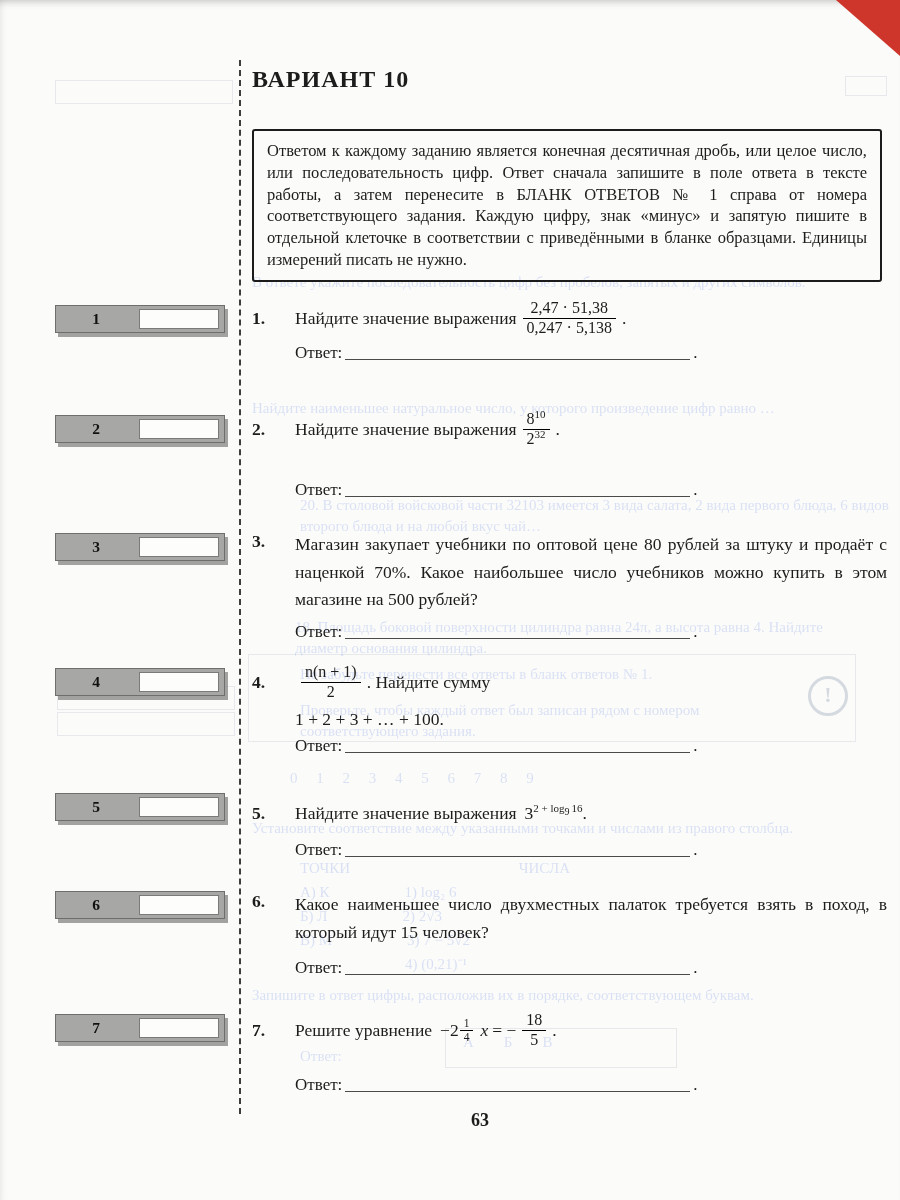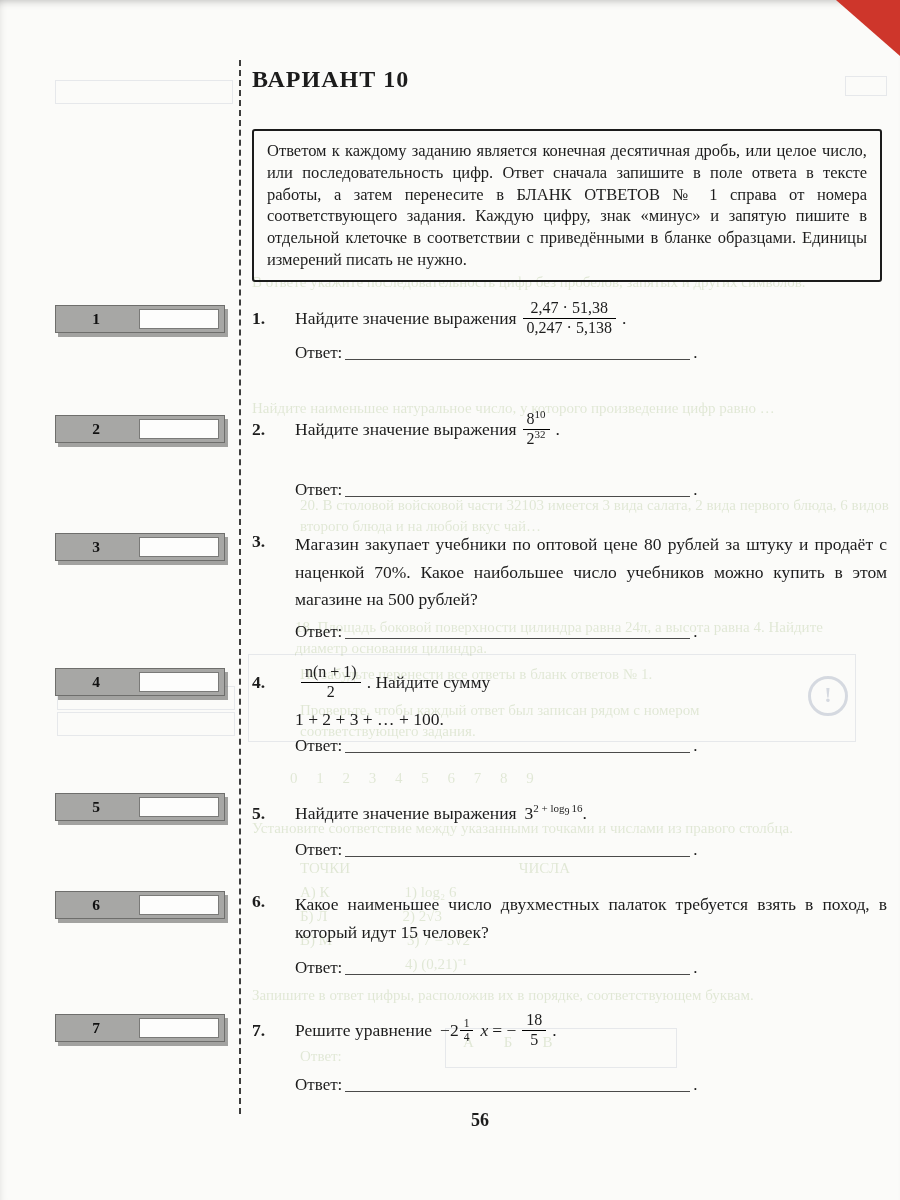--- a/index.html
+++ b/index.html
@@ -42,21 +42,21 @@
   .frac.small{font-size:11.5px;line-height:1.1;margin:0 3px 0 1px;}
   sup{font-size:11px;vertical-align:super;line-height:0;}
   sub{font-size:10px;vertical-align:sub;line-height:0;}
   .var{font-style:italic;margin:0 4px;}
   
   .answer{position:absolute;left:295px;font-size:17px;white-space:nowrap;}
   .aline{display:inline-block;width:345px;border-bottom:1.2px solid #4a4a4a;height:0.9em;margin:0 3px;transform:translateY(2px);}
   
   .pagenum{position:absolute;left:420px;top:1110px;width:120px;text-align:center;font-weight:bold;font-size:18px;}
   
-  .bt{position:absolute;color:#4d7c0f;opacity:.15;font-size:15px;line-height:1.4;filter:blur(.3px);}
+  .bt{position:absolute;color:#1d4ed8;opacity:.15;font-size:15px;line-height:1.4;filter:blur(.3px);}
   .btpre{white-space:pre;}
   .btrect{position:absolute;border:1.5px solid #54648a;opacity:.12;}
   .btcircle{position:absolute;left:808px;top:676px;width:34px;height:34px;border:3px solid #54648a;
     border-radius:50%;opacity:.22;color:#54648a;text-align:center;font-weight:bold;font-size:22px;line-height:32px;}
 </style>
 </head>
 <body>
 
 <div class="sheet">
 
@@ -213,14 +213,14 @@
         <span class="num">18</span>
         <span class="den">5</span>
       </span>
       <span>.</span>
     </div>
   </div>
   <div class="answer" style="top:1074px;">
     <span>Ответ:</span><span class="aline"></span><span>.</span>
   </div>
 
-  <div class="pagenum">56</div>
+  <div class="pagenum">63</div>
 </div>
 
 </body></html>

